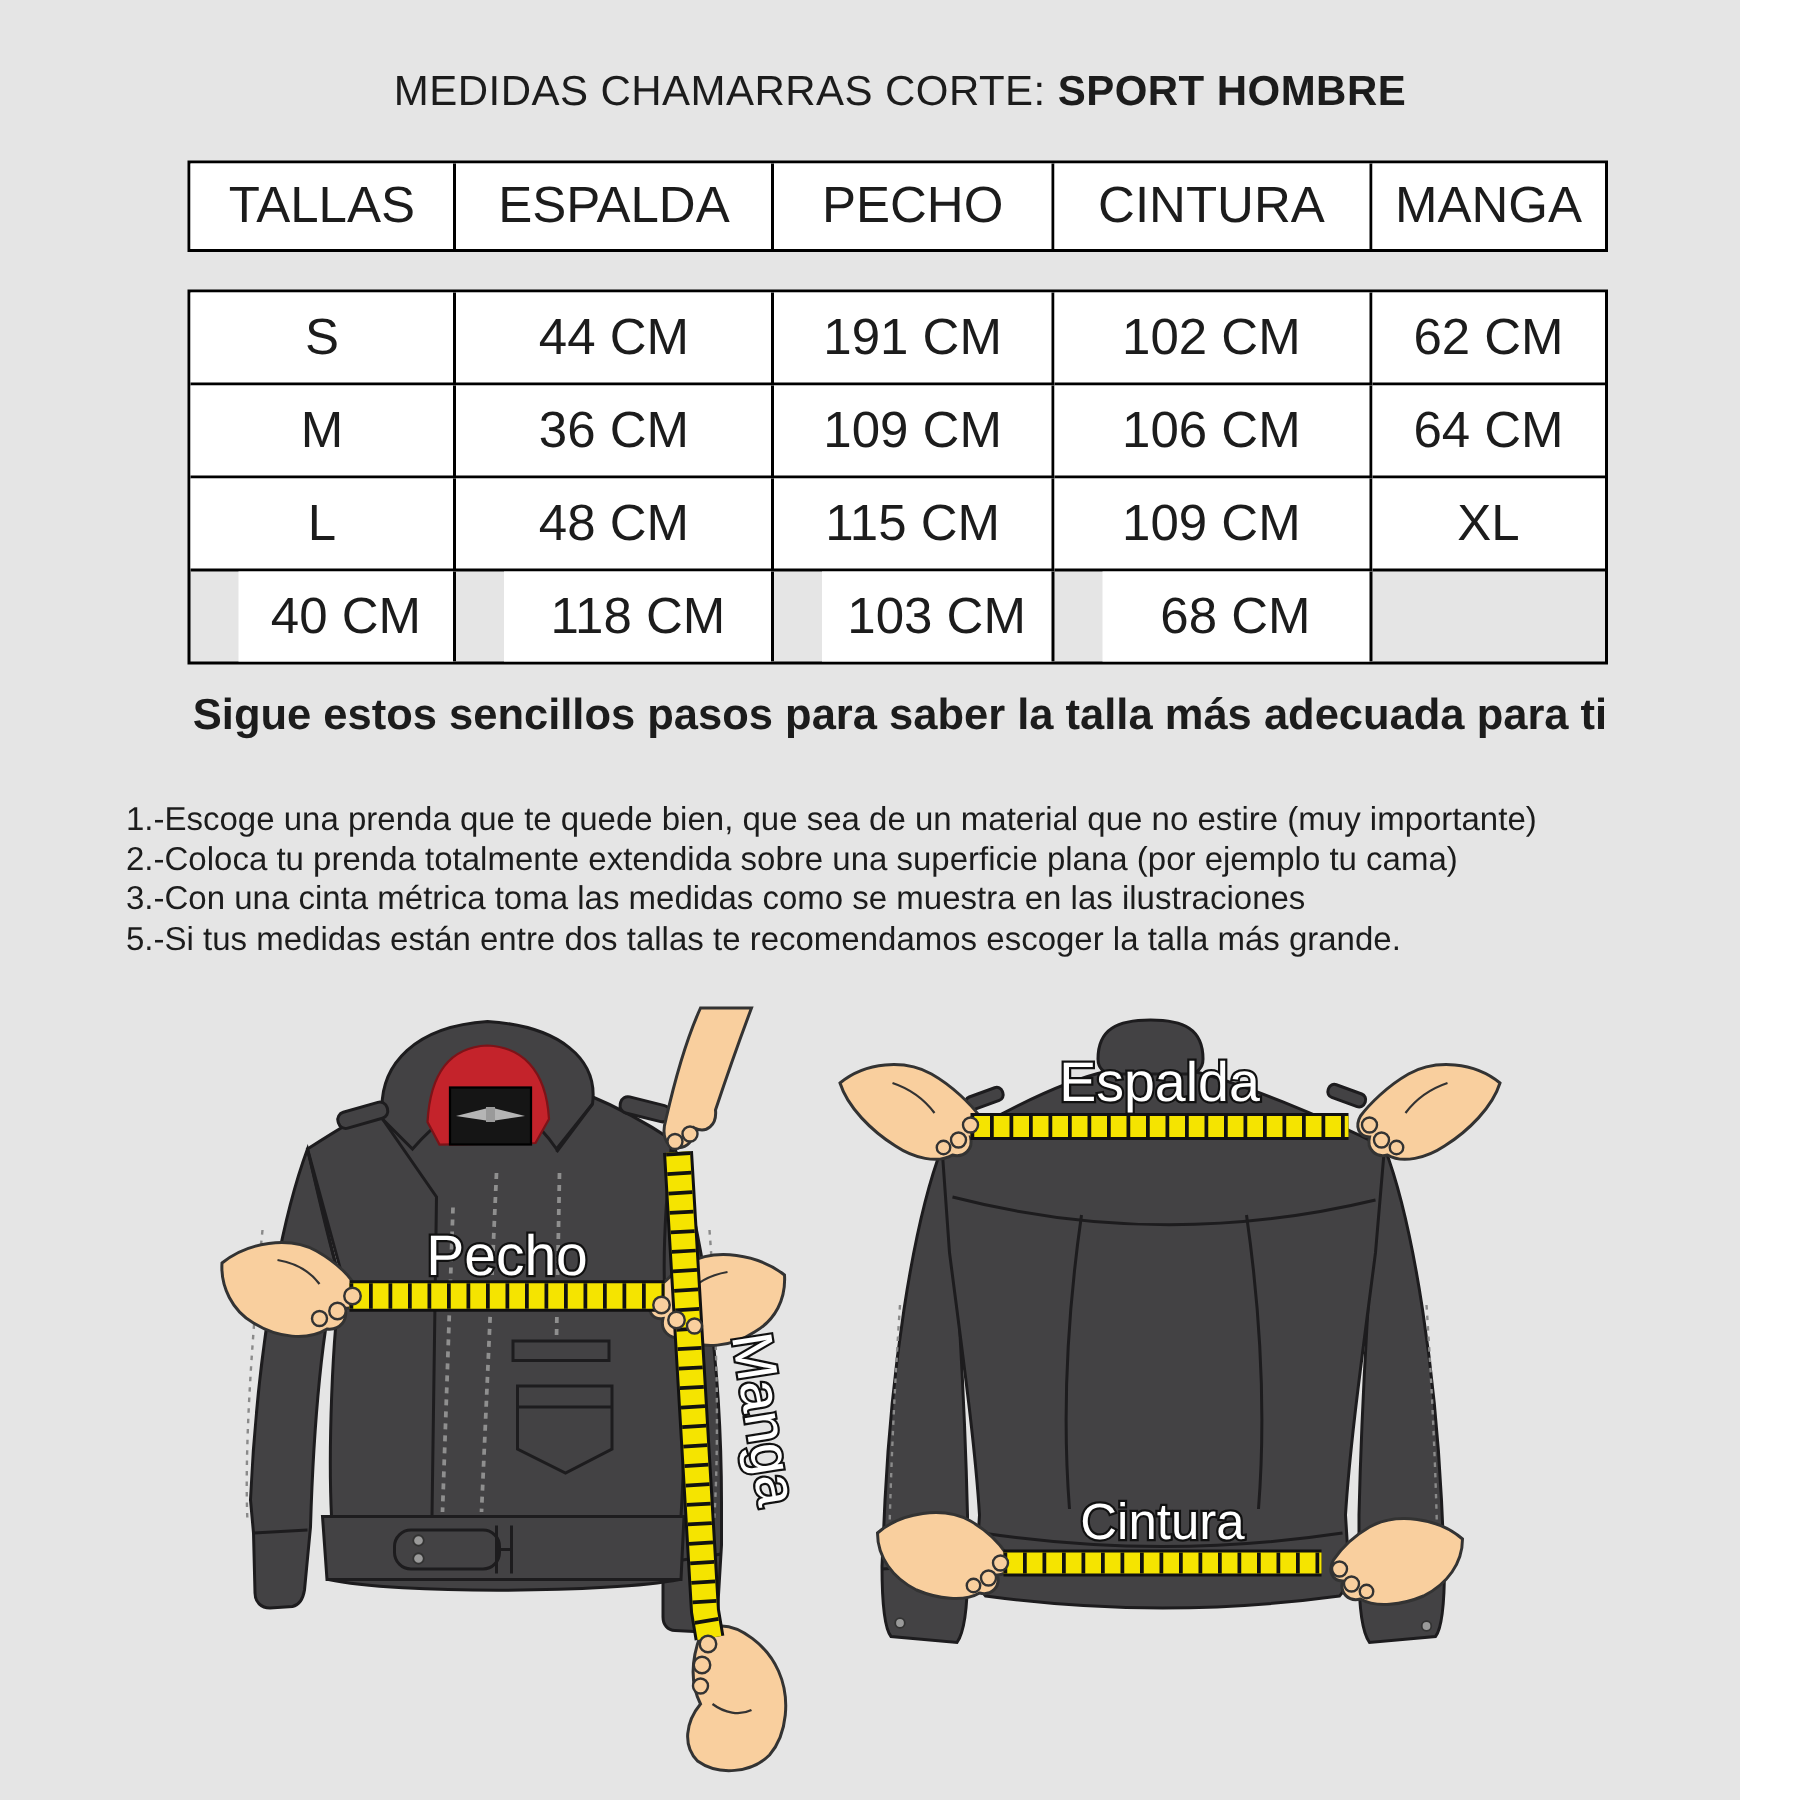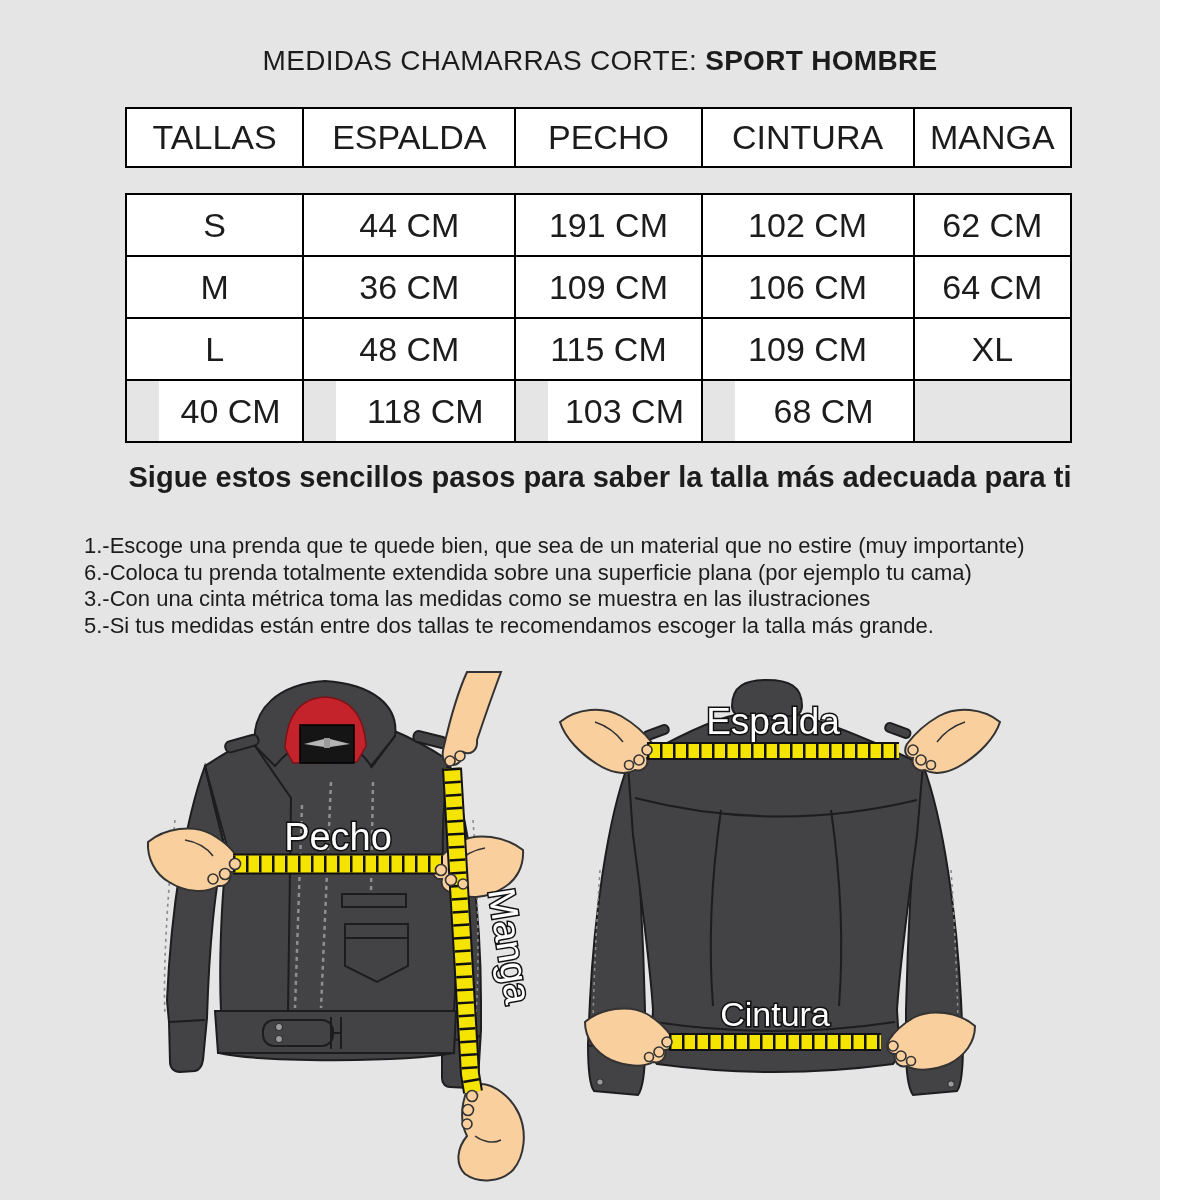--- a/index.html
+++ b/index.html
@@ -72,21 +72,21 @@
       <div class="cell">118 CM</div>
       <div class="cell">103 CM</div>
       <div class="cell">68 CM</div>
     </div>
   </div>
 
   <div class="steps-heading">Sigue estos sencillos pasos para saber la talla más adecuada para ti</div>
 
   <div class="steps">
     <div>1.-Escoge una prenda que te quede bien, que sea de un material que no estire (muy importante)</div>
-    <div>6.-Coloca tu prenda totalmente extendida sobre una superficie plana (por ejemplo tu cama)</div>
+    <div>2.-Coloca tu prenda totalmente extendida sobre una superficie plana (por ejemplo tu cama)</div>
     <div>3.-Con una cinta métrica toma las medidas como se muestra en las ilustraciones</div>
     <div>5.-Si tus medidas están entre dos tallas te recomendamos escoger la talla más grande.</div>
   </div>
 
   <svg class="fig fig-front" width="410" height="530" viewBox="0 0 410 530">
     <g>
 
       <path class="jk" d="M60,96 C40,150 26,240 22,330 L24,352 L25,392 C25,398 29,402 35,402 L50,401 C55,400 57,396 58,390 L62,348 C64,280 70,210 80,178 Z"></path>
       <path class="seam" d="M24,352 L60,350"></path>
       <path class="jk" d="M303,90 C324,148 336,240 336,332 L336,360 L333,410 C333,415 329,418 324,418 L305,417 C300,417 297,413 297,408 L297,370 C296,300 299,225 305,185 Z"></path>

